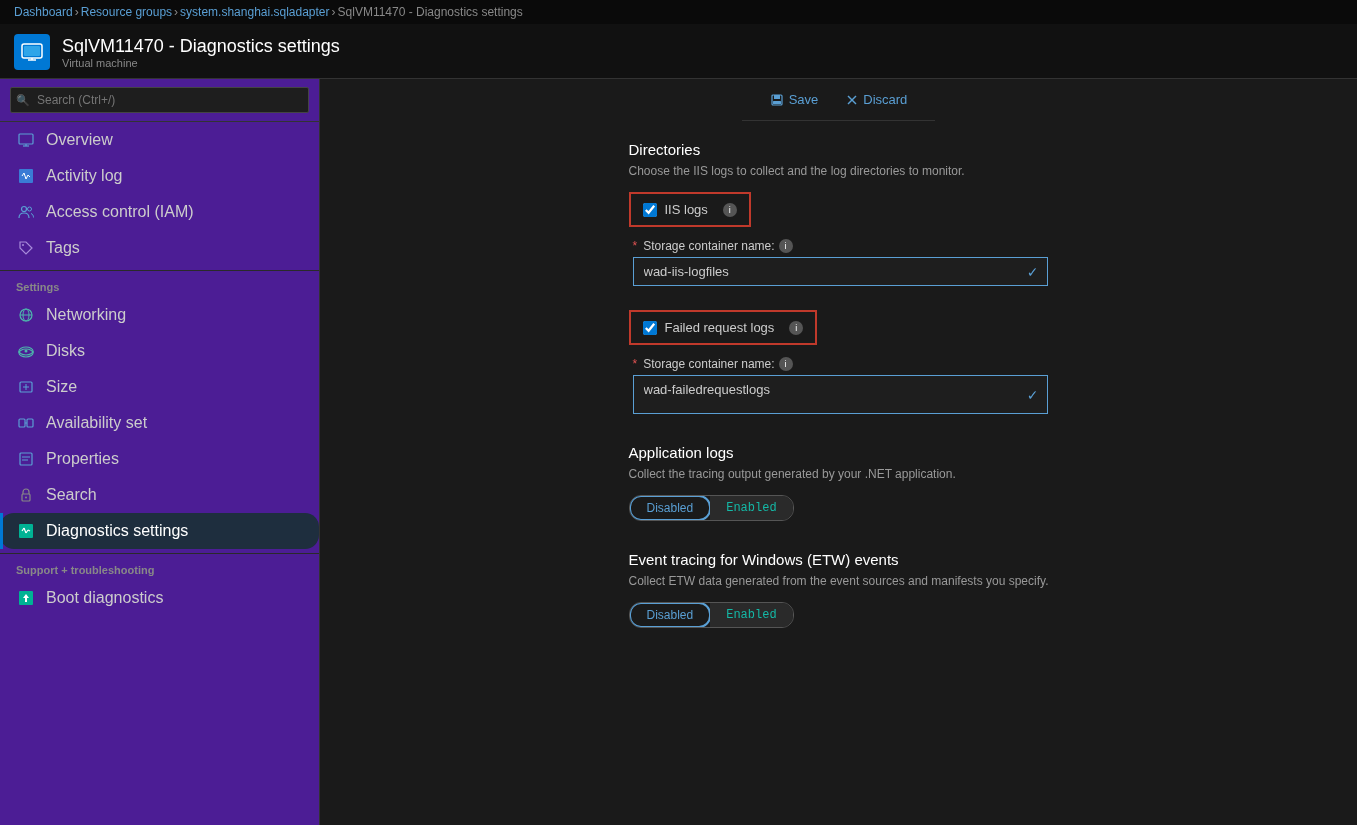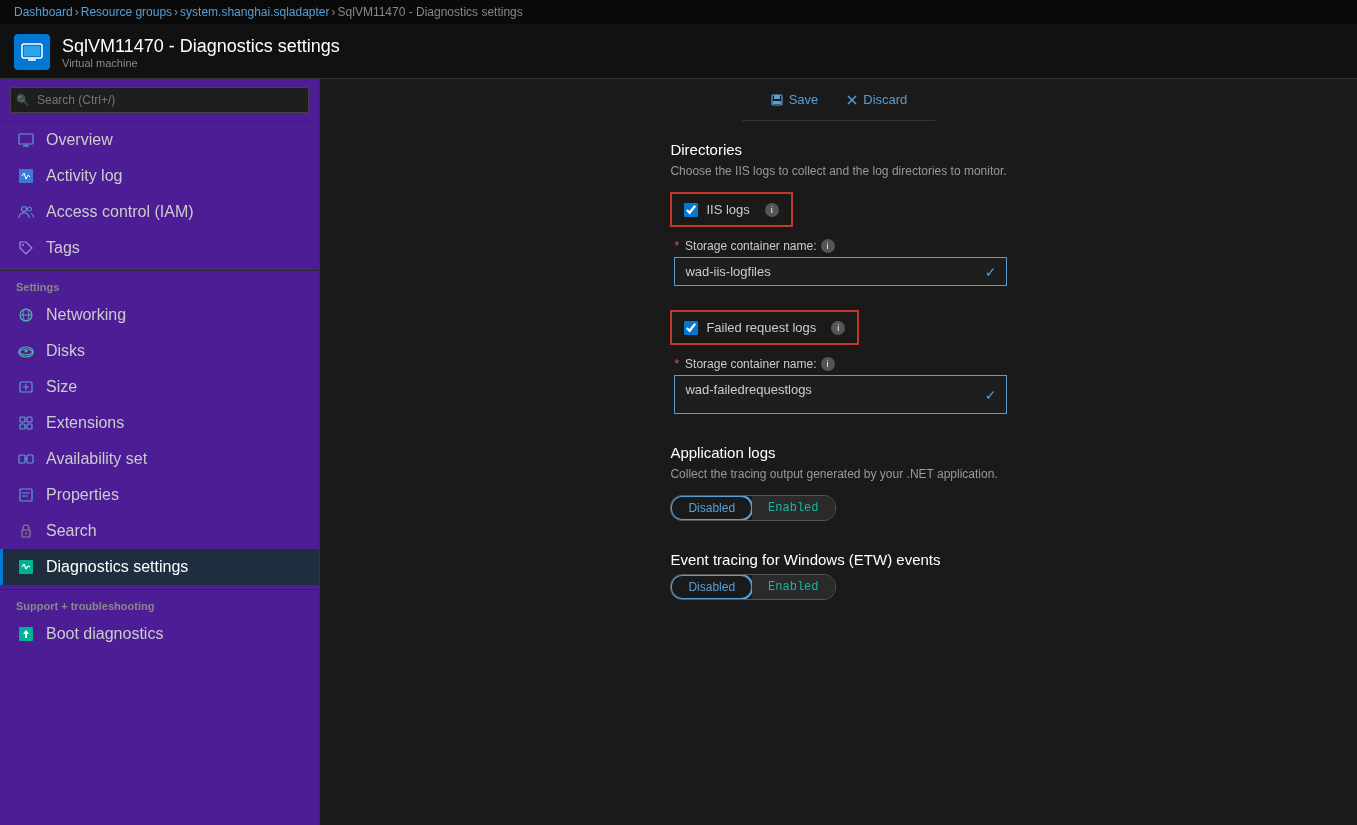--- a/index.html
+++ b/index.html
@@ -88,21 +88,21 @@
     .nav-item {
       display: flex;
       align-items: center;
       gap: 10px;
       padding: 8px 16px;
       cursor: pointer;
       color: #ccc;
       font-size: 16px;
       transition: background 0.1s;
     }
-    .nav-item.active { background: #1e2e3e; color: #fff; }
+    .nav-item.active { background: #1e2e3e; color: #fff; border-radius: 14px; }
     .nav-item .nav-icon { width: 20px; height: 20px; display: flex; align-items: center; justify-content: center; flex-shrink: 0; }
 
     .nav-section-label {
       padding: 10px 16px 4px;
       font-size: 11px;
       color: #888;
       font-weight: 600;
       text-transform: none;
       border-top: 1px solid #2a2a2a;
       margin-top: 4px;
@@ -390,31 +390,20 @@
         <span class="nav-icon">
           <svg width="16" height="16" viewBox="0 0 16 16">
             <rect x="2" y="3" width="12" height="10" rx="1" fill="none" stroke="#5a9fd4" stroke-width="1.2"></rect>
             <line x1="5" y1="8" x2="11" y2="8" stroke="#5a9fd4" stroke-width="1"></line>
             <line x1="8" y1="5" x2="8" y2="11" stroke="#5a9fd4" stroke-width="1"></line>
           </svg>
         </span>
         <span>Size</span>
       </div>
 
-      <div class="nav-item">
-        <span class="nav-icon">
-          <svg width="16" height="16" viewBox="0 0 16 16">
-            <rect x="2" y="2" width="5" height="5" rx="1" fill="none" stroke="#5a9fd4" stroke-width="1.2"></rect>
-            <rect x="9" y="2" width="5" height="5" rx="1" fill="none" stroke="#5a9fd4" stroke-width="1.2"></rect>
-            <rect x="2" y="9" width="5" height="5" rx="1" fill="none" stroke="#5a9fd4" stroke-width="1.2"></rect>
-            <rect x="9" y="9" width="5" height="5" rx="1" fill="none" stroke="#5a9fd4" stroke-width="1.2"></rect>
-          </svg>
-        </span>
-        <span>Extensions</span>
-      </div>
 
       <div class="nav-item">
         <span class="nav-icon">
           <svg width="16" height="16" viewBox="0 0 16 16">
             <rect x="1" y="4" width="6" height="8" rx="1" fill="none" stroke="#5a9fd4" stroke-width="1.2"></rect>
             <rect x="9" y="4" width="6" height="8" rx="1" fill="none" stroke="#5a9fd4" stroke-width="1.2"></rect>
             <line x1="7" y1="8" x2="9" y2="8" stroke="#5a9fd4" stroke-width="1"></line>
           </svg>
         </span>
         <span>Availability set</span>
@@ -544,20 +533,21 @@
         <h2 class="section-title">Application logs</h2>
         <p class="section-desc">Collect the tracing output generated by your .NET application.</p>
         <div class="toggle-group">
           <button class="toggle-btn active">Disabled</button>
           <button class="toggle-btn">Enabled</button>
         </div>
       </div>
 
       <div class="section">
         <h2 class="section-title">Event tracing for Windows (ETW) events</h2>
+        <p class="section-desc">Collect ETW data generated from the event sources and manifests you specify.</p>
         <div class="toggle-group">
           <button class="toggle-btn active">Disabled</button>
           <button class="toggle-btn">Enabled</button>
         </div>
       </div>
     </div>
   </div>
 </div>
 
 </body></html>

